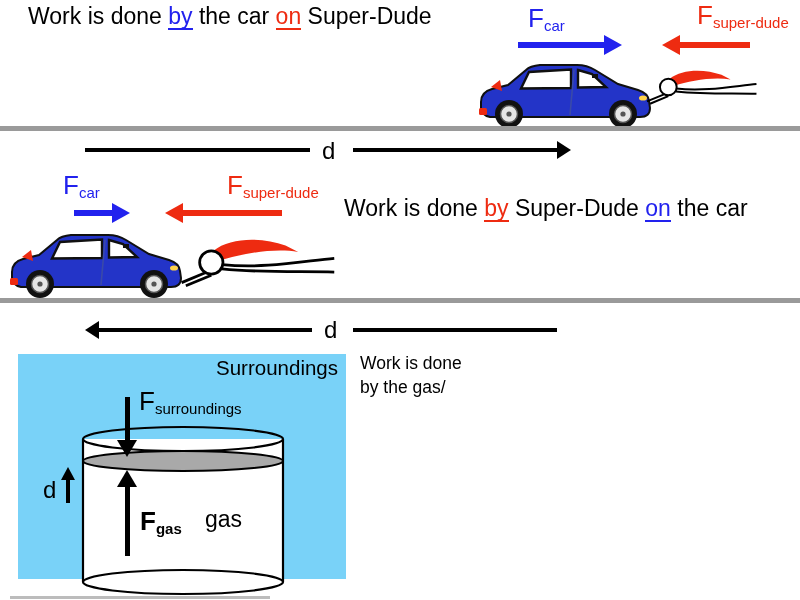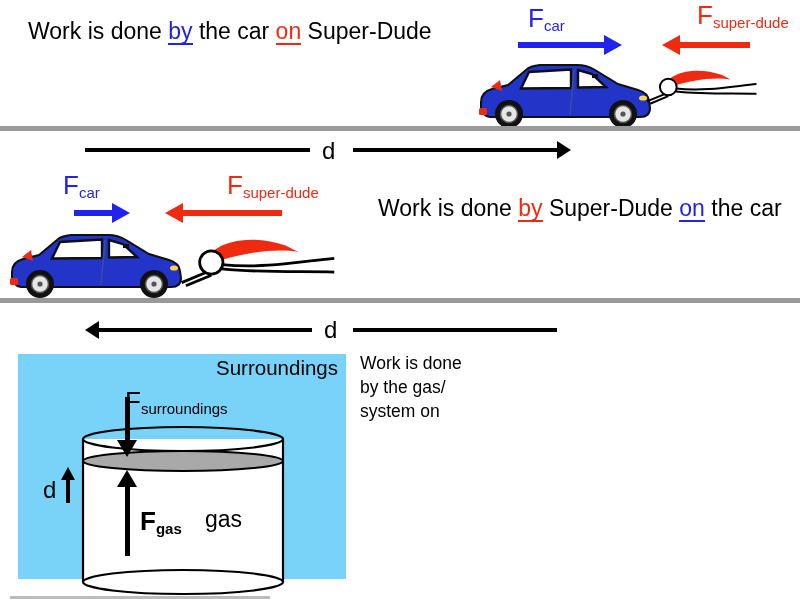--- a/index.html
+++ b/index.html
@@ -57,21 +57,21 @@
         <path d="M32,14 C48,1 78,1 100,9 L112,15 C88,11 58,17 38,23 Z" fill="#ee2b11"></path>
         <path d="M40,27 C80,31 115,24 146,21" stroke="#000" stroke-width="2.6" fill="none"></path>
         <path d="M40,31 C80,35 115,33 146,34" stroke="#000" stroke-width="2.6" fill="none"></path>
         <path d="M26,34 L2,44" stroke="#000" stroke-width="2.6" fill="none"></path>
         <path d="M30,37 L6,47" stroke="#000" stroke-width="2.6" fill="none"></path>
         <circle cx="30" cy="25" r="11" fill="#ffffff" stroke="#000" stroke-width="2.6"></circle>
       </g>
     </defs>
   </svg>
 
-  <div class="abs caption" style="left:28px;top:18px;"><span>Work is done </span><span class="u blue">by</span><span> the car </span><span class="u red">on</span><span> Super-Dude</span></div>
+  <div class="abs caption" style="left:28px;top:3px;"><span>Work is done </span><span class="u blue">by</span><span> the car </span><span class="u red">on</span><span> Super-Dude</span></div>
 
   <div class="abs flabel blue" style="left:528px;top:5px;"><span>F</span><span class="fsub">car</span></div>
   <div class="abs">
     <div class="hline" style="left:518px;top:42px;width:88px;height:6px;background:#2222ee;"></div>
     <div class="tri tri-right c-blue" style="left:604px;top:35px;"></div>
   </div>
 
   <div class="abs flabel red" style="left:697px;top:2px;"><span>F</span><span class="fsub">super-dude</span></div>
   <div class="abs">
     <div class="tri tri-left c-red" style="left:662px;top:35px;"></div>
@@ -99,21 +99,21 @@
     <div class="hline" style="left:74px;top:210px;width:38px;height:6px;background:#2222ee;"></div>
     <div class="tri tri-right c-blue" style="left:112px;top:203px;"></div>
   </div>
 
   <div class="abs flabel red" style="left:227px;top:172px;"><span>F</span><span class="fsub">super-dude</span></div>
   <div class="abs">
     <div class="tri tri-left c-red" style="left:165px;top:203px;"></div>
     <div class="hline" style="left:182px;top:210px;width:100px;height:6px;background:#ee2b11;"></div>
   </div>
 
-  <div class="abs caption" style="left:344px;top:195px;margin-left:34px;"><span>Work is done </span><span class="u red">by</span><span> Super-Dude </span><span class="u blue">on</span><span> the car</span></div>
+  <div class="abs caption" style="left:344px;top:195px;"><span>Work is done </span><span class="u red">by</span><span> Super-Dude </span><span class="u blue">on</span><span> the car</span></div>
 
   <svg class="abs" width="176" height="72" style="left:8px;top:227px;">
       <use href="#car"></use>
     </svg>
   <svg class="abs" width="160" height="53" viewBox="0 0 150 50" style="left:179px;top:236px;">
       <use href="#dude"></use>
     </svg>
 
   <div class="ground" style="top:298px;"></div>
 
@@ -133,37 +133,36 @@
     <ellipse cx="102" cy="37" rx="100" ry="10" fill="#a9a9a9" stroke="#000" stroke-width="2"></ellipse>
     <ellipse cx="102" cy="15" rx="100" ry="12" fill="none" stroke="#000" stroke-width="2.2"></ellipse>
     <line x1="2" y1="15" x2="2" y2="158" stroke="#000" stroke-width="2.2"></line>
     <line x1="202" y1="15" x2="202" y2="158" stroke="#000" stroke-width="2.2"></line>
   </svg>
 
   <div class="abs">
     <div class="hline" style="left:125px;top:397px;width:5px;height:44px;"></div>
     <div class="tri tri-down" style="left:117px;top:440px;"></div>
   </div>
-  <div class="abs flabel" style="left:125px;top:388px;"><span>F</span><span class="fsub">surroundings</span></div>
+  <div class="abs flabel" style="left:139px;top:388px;"><span>F</span><span class="fsub">surroundings</span></div>
 
   <div class="abs dlabel" style="left:43px;top:478px;">d</div>
   <div class="abs">
     <div class="tri tri-up thin" style="left:61px;top:467px;"></div>
     <div class="hline" style="left:66px;top:479px;width:3.5px;height:24px;"></div>
   </div>
 
   <div class="abs">
     <div class="tri tri-up" style="left:117px;top:470px;"></div>
     <div class="hline" style="left:125px;top:486px;width:5px;height:70px;"></div>
   </div>
   <div class="abs flabel" style="left:140px;top:508px;font-weight:bold;"><span>F</span><span class="fsub">gas</span></div>
 
   <div class="abs gastxt" style="left:205px;top:508px;">gas</div>
 
   <div class="abs note" style="left:360px;top:352px;width:140px;">
     <div>Work is done</div>
     <div>by the gas/</div>
-    <div>system on</div>
   </div>
 
   <div class="abs" style="left:10px;top:596px;width:260px;height:3px;background:#bcbcbc;"></div>
 
 </div>
 
 </body></html>

